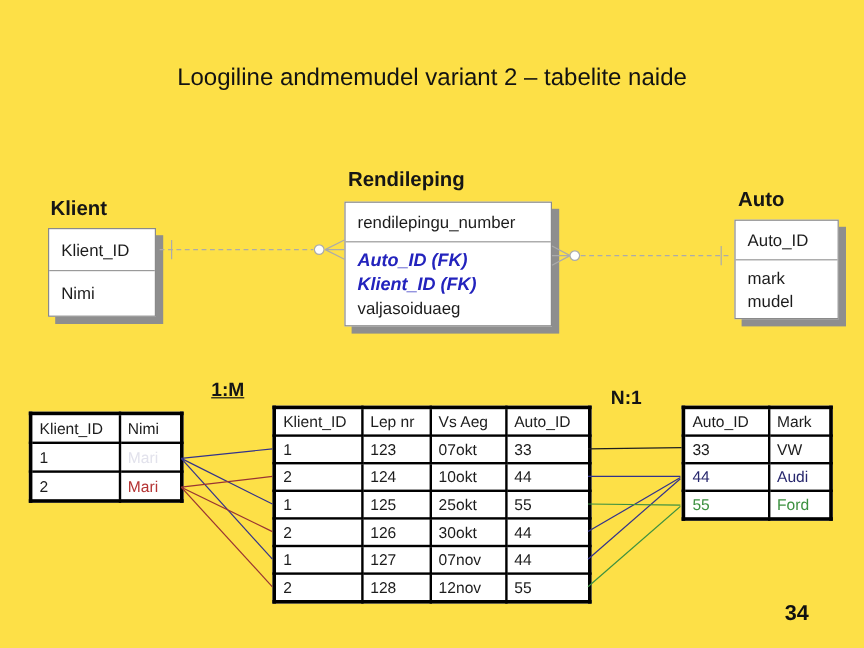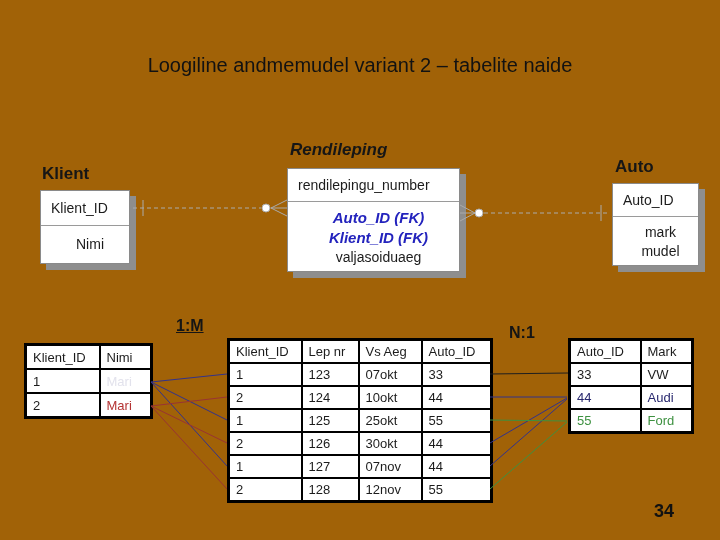--- a/index.html
+++ b/index.html
@@ -1,32 +1,32 @@
 <!DOCTYPE html>
 <html style="--fk-blue: #2323bd; --link-blue: #32328c; --link-red: #993333; --link-green: #3d9140; --link-black: #1f1f1f; --text-mari-red: #b43333; --text-alar-pale: #e2e2ec; --text-navy: #28286e; --text-green: #3d9140; --erd-line-gray: #ababab; --shadow-gray: #8e8e8e;"><head>
 <meta charset="utf-8">
 <style>
   html,body { margin:0; padding:0; background:#fff; }
   .slide {
-    position:relative; width:720px; height:540px; background:#a16207;
+    position:relative; width:720px; height:540px; background:#fde047;
     font-family:"Liberation Sans", sans-serif; overflow:hidden; color:#111;
   }
   .title {
     position:absolute; top:54px; left:0; width:720px; text-align:center;
     font-size:20px; color:#121212;
   }
   
   .entity-label { position:absolute; font-size:17px; font-weight:bold; color:#161616; }
   .entity {
     position:absolute; background:#fff; border:1px solid #8a8a8a;
     box-shadow:6px 6px 0 var(--shadow-gray); font-size:14px; color:#1c1c1c;
   }
   .entity .pk-row { border-bottom:1px solid #9a9a9a; padding:8px 16px 8px 10px; }
   .entity .attr-area { padding:6px 0 4px 10px; }
-  .entity .attr { line-height:19px;text-align:center; }
+  .entity .attr { line-height:19px; }
   .entity .fk { color:var(--fk-blue); font-weight:bold; font-style:italic; font-size:15px; line-height:20px; }
   .ent-klient { left:40px; top:190px; width:88px; }
   .ent-rendileping { left:287px; top:168px; width:171px; }
   .ent-auto { left:612px; top:183px; width:85px; }
   .ent-klient .pk-row, .ent-klient .attr-area { padding-top:9px; padding-bottom:9px; }
   .ent-auto .pk-row { padding:8px 0 8px 10px; }
   
   table.dt {
     position:absolute; border-collapse:collapse; table-layout:fixed;
     border:3px solid #000; font-size:13px; color:#1c1c1c; background:#fff;
@@ -68,21 +68,21 @@
   <div class="title">Loogiline andmemudel variant 2 – tabelite naide</div>
 
   <div class="entity-label" style="left:42px; top:164px;">Klient</div>
   <div class="entity ent-klient">
     <div class="pk-row">Klient_ID</div>
     <div class="attr-area">
         <div class="attr">Nimi</div>
       </div>
   </div>
 
-  <div class="entity-label" style="left:290px; top:140px;font-style:italic;">Rendileping</div>
+  <div class="entity-label" style="left:290px; top:140px;">Rendileping</div>
   <div class="entity ent-rendileping">
     <div class="pk-row">rendilepingu_number</div>
     <div class="attr-area">
       <div class="attr fk">Auto_ID (FK)</div>
       <div class="attr fk">Klient_ID (FK)</div>
       <div class="attr">valjasoiduaeg</div>
     </div>
   </div>
 
   <div class="entity-label" style="left:615px; top:157px;">Auto</div>

